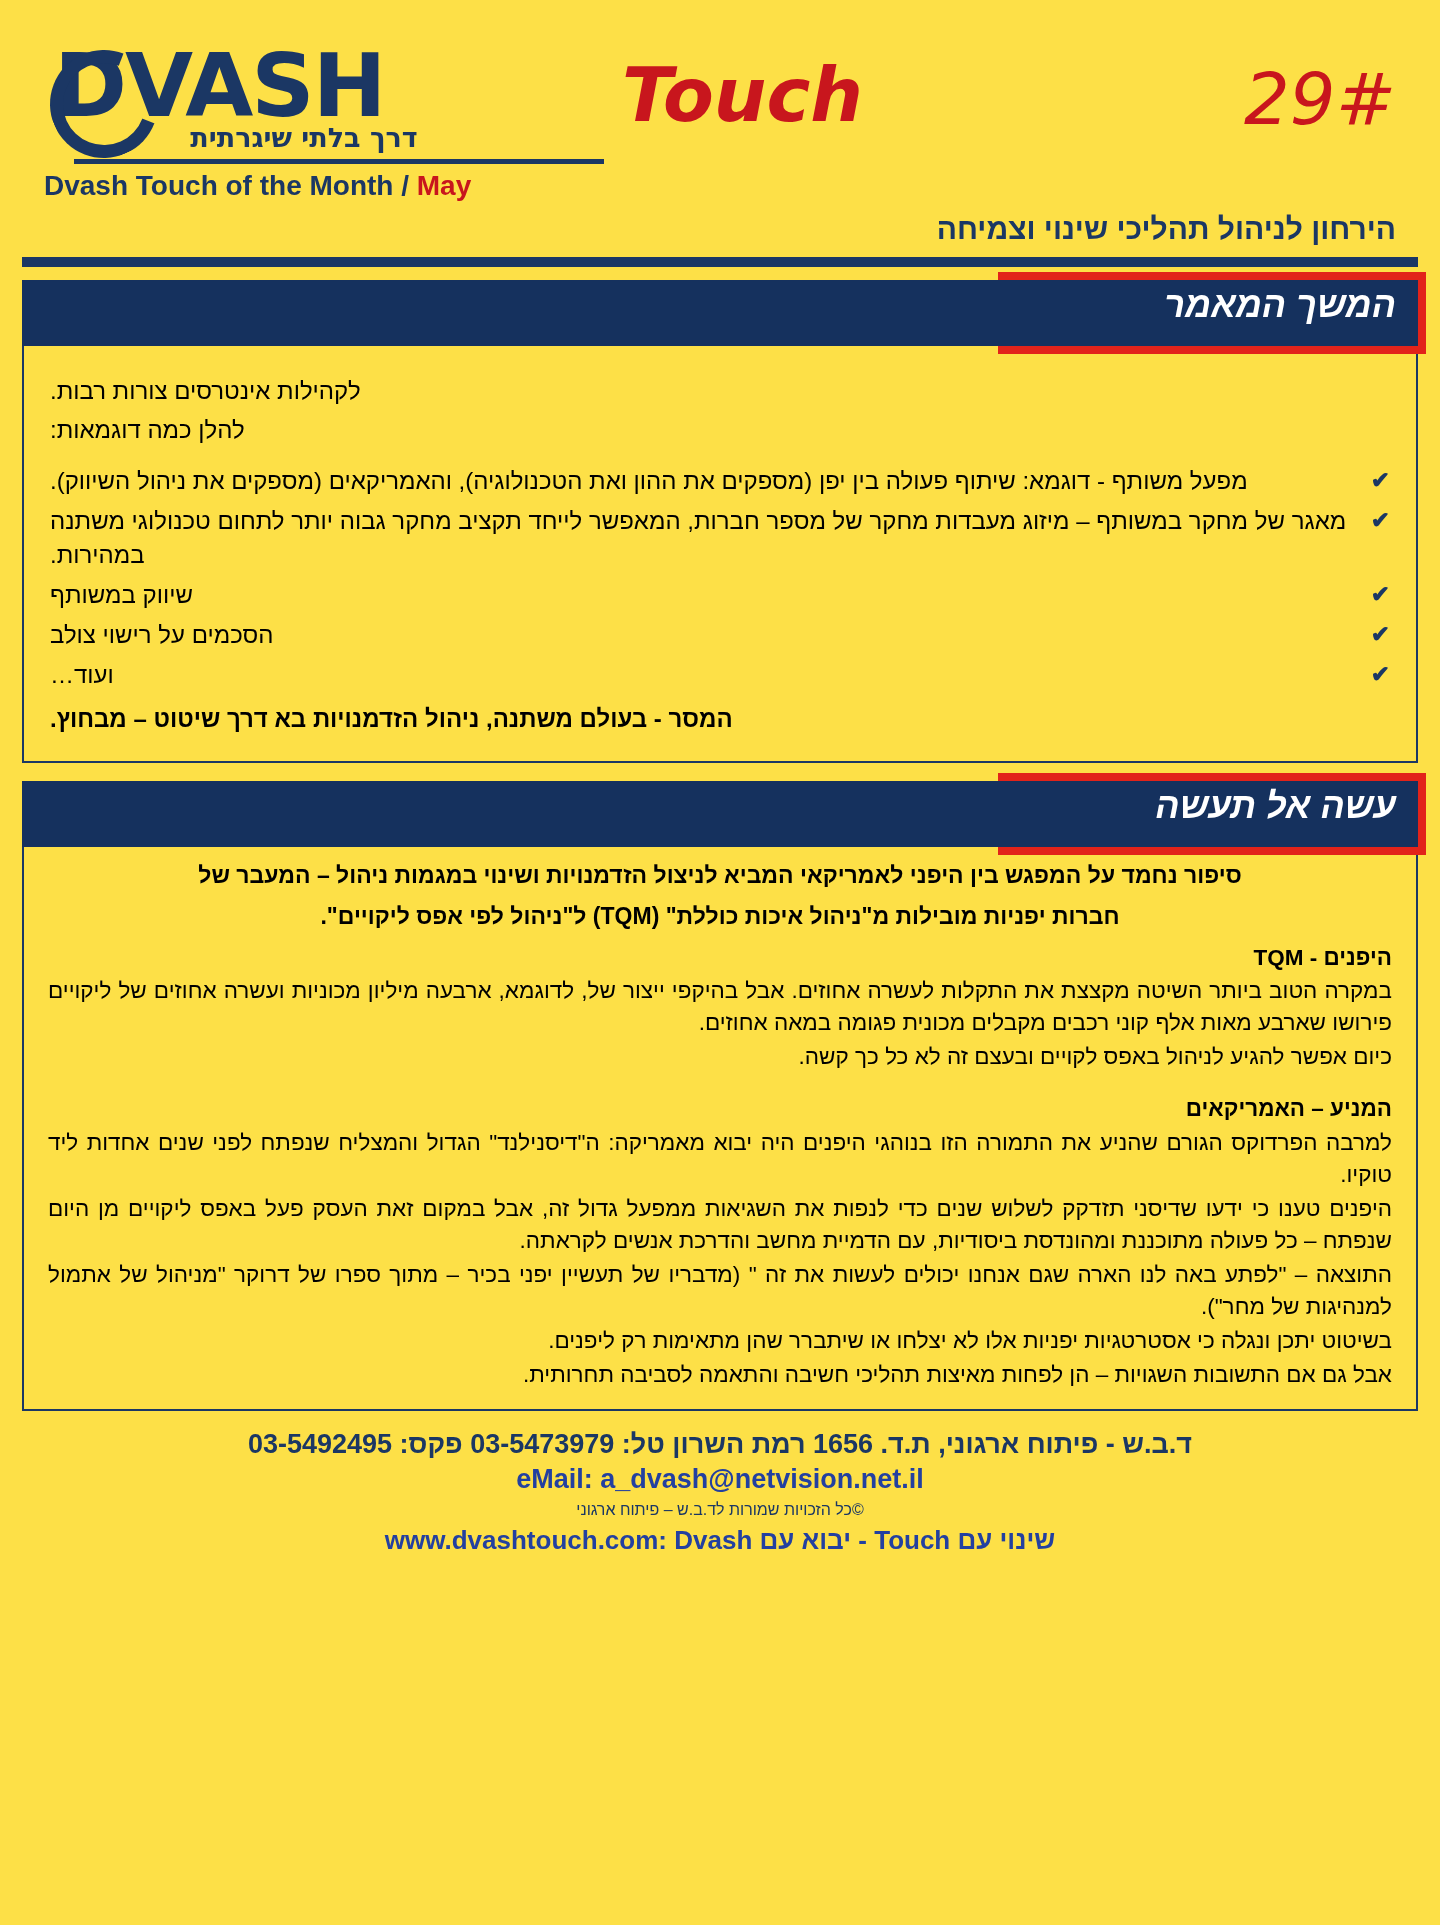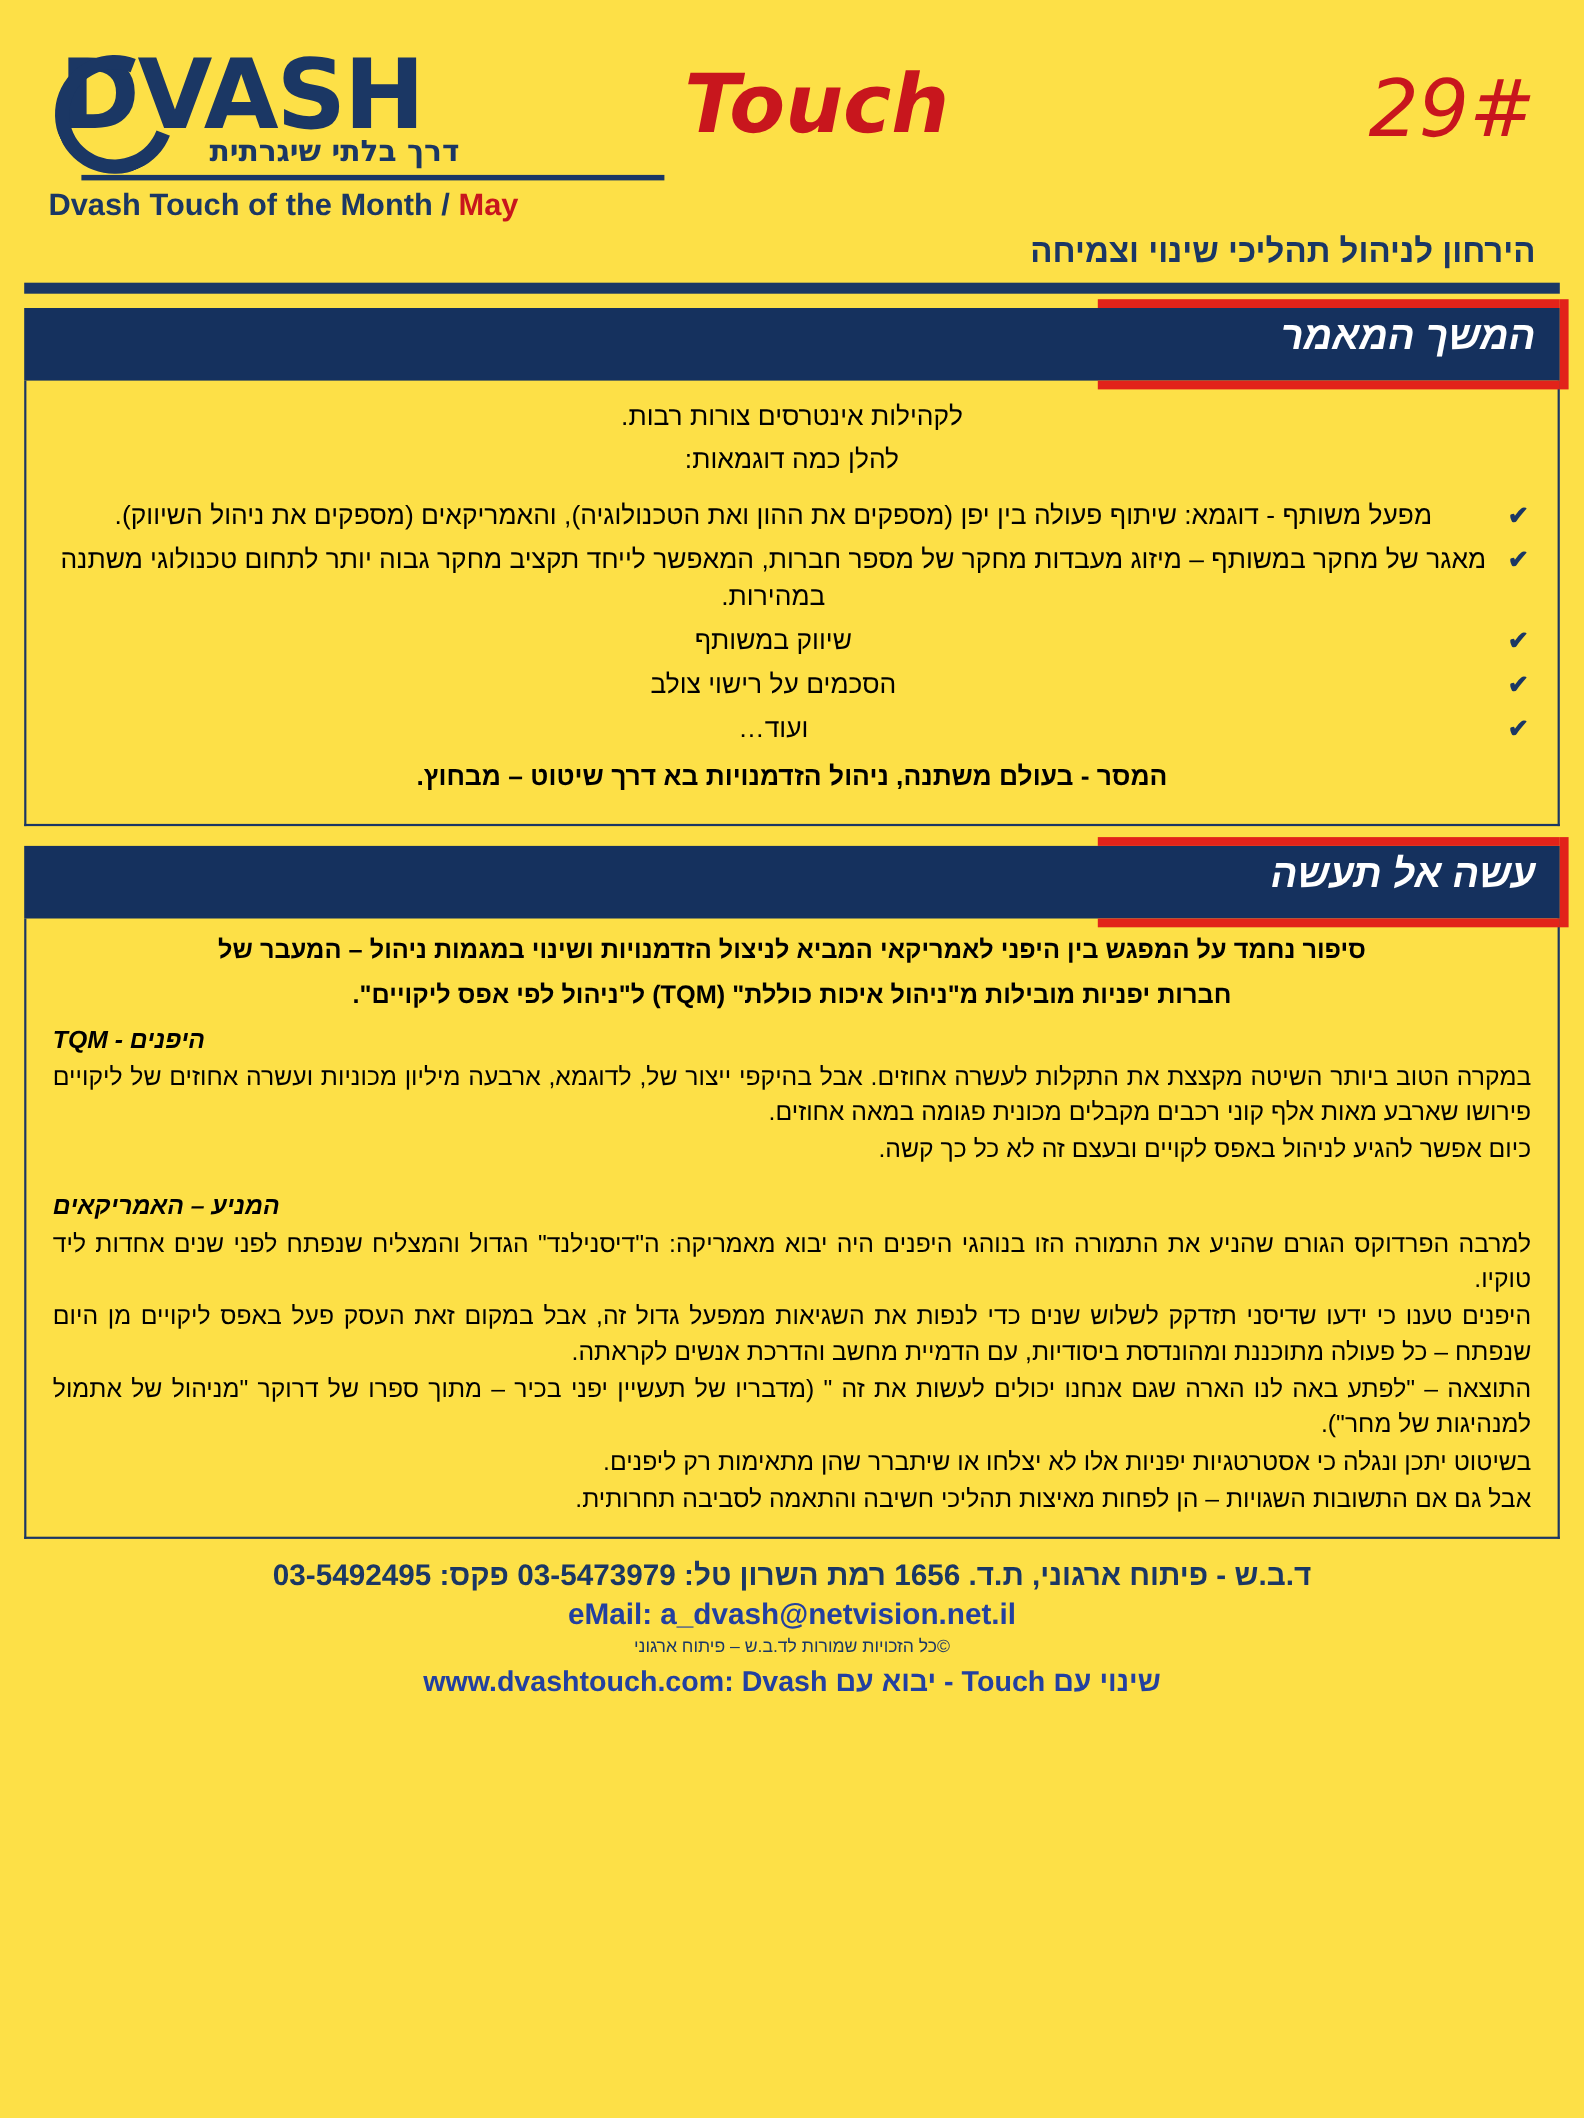--- a/index.html
+++ b/index.html
@@ -186,23 +186,23 @@
     color: #ffffff;
     direction: rtl;
     line-height: 1.45;
     text-align: right;
   }
 
   
   .box {
     border: 2px solid #1b3764;
     border-top: none;
-    padding: 16px 26px 20px 26px;
-    direction: rtl;
-    text-align: center;
+    padding: 28px 26px 20px 26px;
+    direction: rtl;
+    text-align: left;
     font-size: 24px;
     line-height: 1.45;
   }
   .box p {
     margin: 0 0 4px 0;
   }
   ul.checklist {
     list-style: none;
     margin: 16px 0 10px 0;
     padding: 0 34px 0 0;
@@ -238,23 +238,22 @@
   .story p { margin: 0 0 2px 0; }
   .story .lead {
     font-weight: bold;
     text-align: center;
     font-size: 23px;
     line-height: 1.45;
     margin-bottom: 8px;
   }
   .story .subhead {
     font-weight: bold;
-    text-align: left;
+    text-align: right;
     margin: 2px 0 2px 0;
-    font-style: italic;
   }
   .story .justified { text-align: justify; text-justify: inter-word; }
   .story .spacer { height: 16px; }
 
   
   .footer {
     margin-top: 18px;
     text-align: center;
     direction: rtl;
   }

